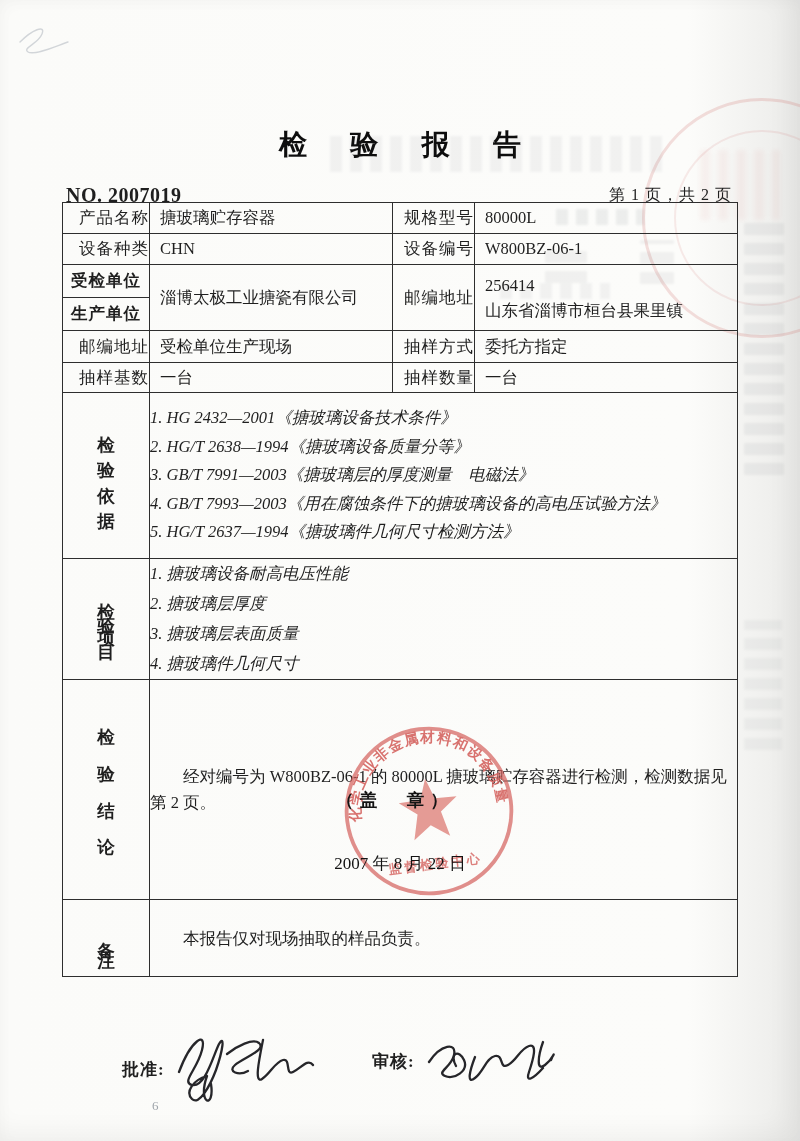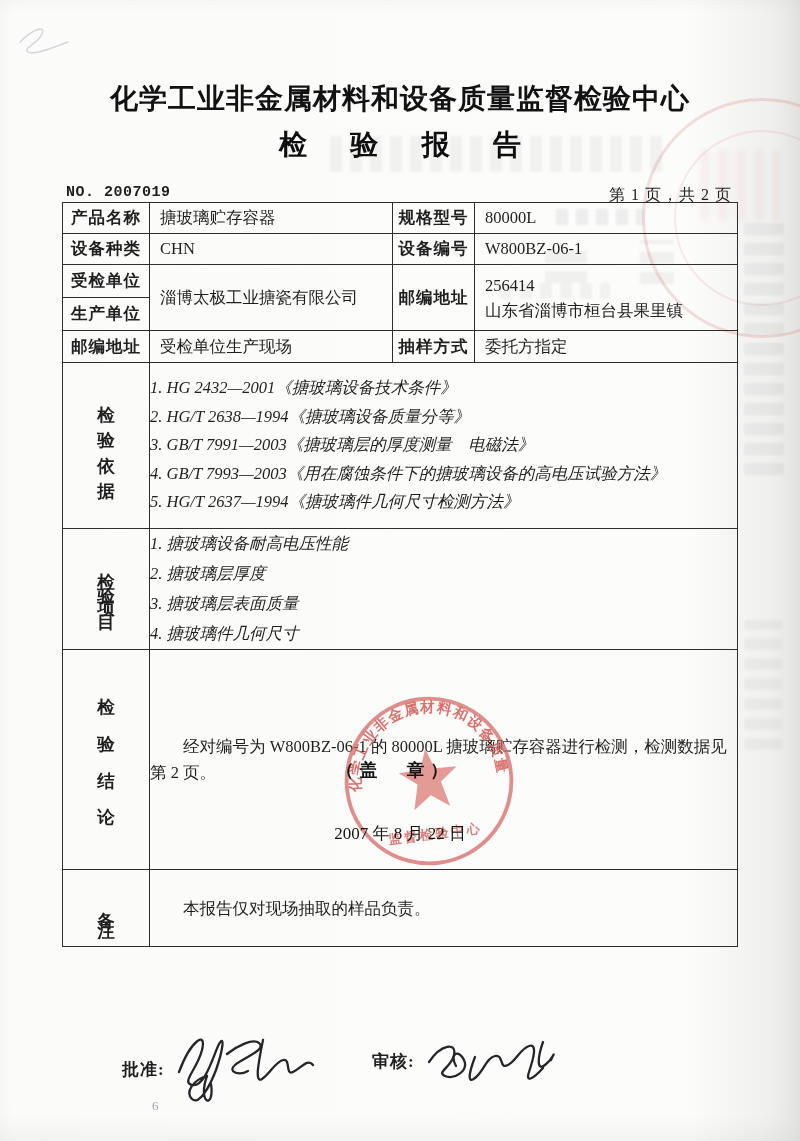--- a/index.html
+++ b/index.html
@@ -18,36 +18,36 @@
     font-weight:700; font-size:28px; letter-spacing:1px; color:#121212;
   }
   .report-title{
     position:absolute; top:126px; left:0; width:100%; text-align:center;
     font-family:"Liberation Sans","DejaVu Sans",sans-serif;
     font-weight:700; font-size:28px; color:#0e0e0e;
     letter-spacing:1.55em; padding-left:1.55em; box-sizing:border-box;
   }
   .report-no{
     position:absolute; top:184px; left:66px;
-    font-family:Liberation Mono, monospace;
-    font-weight:600; font-size:15px; letter-spacing:.5px;
+    font-family:Liberation Serif, serif;
+    font-weight:600; font-size:20px; letter-spacing:.5px;
   }
   .page-indicator{
     position:absolute; top:185px; right:68px; font-size:16px; letter-spacing:1px;
   }
   
   table.report{
     position:absolute; left:62px; top:202px; width:675px;
     border-collapse:collapse; table-layout:fixed;
   }
   table.report td{
     border:1.5px solid #2e2e2e; font-size:16.5px; vertical-align:middle;
     padding:0; overflow:hidden;
   }
-  .lbl{ text-align:center; font-weight:700; letter-spacing:1px; }
+  .lbl{ text-align:right; font-weight:400; letter-spacing:1px; }
   .val{ padding-left:10px !important; }
   tr.r1{height:31px} tr.r2{height:31px} tr.r3{height:66px}
   tr.r4{height:32px} tr.r5{height:30px} tr.r6{height:30px}
   tr.r7{height:166px} tr.r8{height:120px} tr.r9{height:220px} tr.r10{height:77px}
   .split-top,.split-bottom{
     height:32px; display:flex; align-items:center; justify-content:center;
     font-weight:700; letter-spacing:1px;
   }
   .split-top{ border-bottom:1.5px solid #2e2e2e; }
   .two-line{ line-height:25px; padding:4px 0 4px 10px; }
@@ -128,21 +128,20 @@
   <div class="bleed v b3"></div>
   <div class="bleed b4"></div>
   <div class="bleed v b5"></div>
   <div class="bleed b6"></div>
   <div class="bleed v b7"></div>
   <svg class="corner-scribble" width="70" height="50" viewBox="0 0 70 50">
     <path d="M8,28 C20,16 34,10 30,20 C26,30 10,34 16,38 C22,42 44,32 56,28" fill="none" stroke="#b7bdc4" stroke-width="1.4" stroke-linecap="round"></path>
   </svg>
   <div class="corner-mark">6</div>
 
-  <div class="org-title">化学工业非金属材料和设备质量监督检验中心</div>
   <div class="report-title">检验报告</div>
   <div class="report-no">NO. 2007019</div>
   <div class="page-indicator">第 1 页，共 2 页</div>
 
   <table class="report">
     <colgroup>
         <col style="width:87px">
         <col style="width:243px">
         <col style="width:82px">
         <col style="width:263px">
@@ -178,20 +177,26 @@
       </td>
     </tr>
 
     <tr class="r4">
       <td class="lbl">邮编地址</td>
       <td class="val">受检单位生产现场</td>
       <td class="lbl">抽样方式</td>
       <td class="val">委托方指定</td>
     </tr>
 
+    <tr class="r5">
+      <td class="lbl">抽样基数</td>
+      <td class="val">一台</td>
+      <td class="lbl">抽样数量</td>
+      <td class="val">一台</td>
+    </tr>
 
 
     <tr class="r7">
       <td style="text-align:center">
         <span class="vlabel ls-basis">检验依据</span>
       </td>
       <td class="list-cell" colspan="3">
         <div class="list-line">1. HG 2432—2001《搪玻璃设备技术条件》</div>
         <div class="list-line">2. HG/T 2638—1994《搪玻璃设备质量分等》</div>
         <div class="list-line">3. GB/T 7991—2003《搪玻璃层的厚度测量　电磁法》</div>

